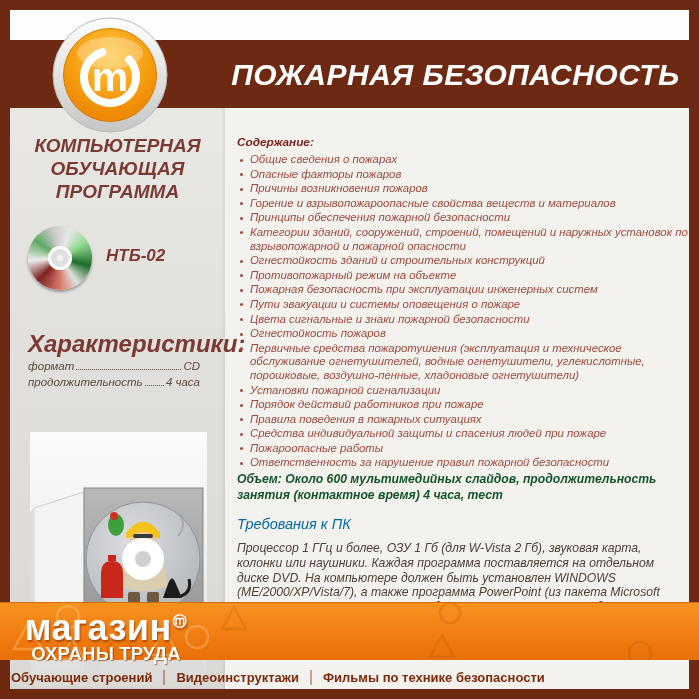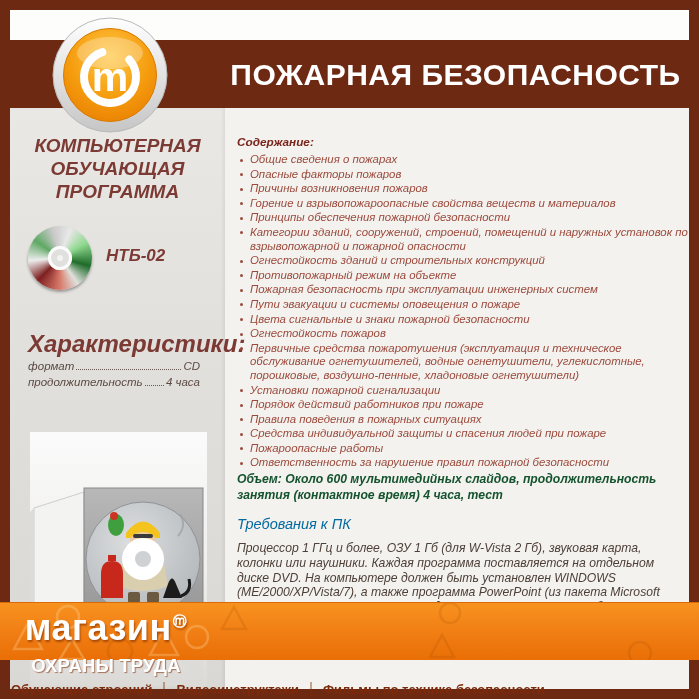--- a/index.html
+++ b/index.html
@@ -8,21 +8,21 @@
     background:#f3f2ef; font-family:"Liberation Sans", sans-serif;
   }
   
   .frame { position:absolute; inset:0; border:10px solid #6e2913; z-index:40; pointer-events:none; }
   
   .white-strip { position:absolute; left:10px; right:10px; top:10px; height:30px; background:#fdfdfc; z-index:1; }
   
   .title-band { position:absolute; left:0; right:0; top:40px; height:68px; background:#6e2913; z-index:2; display:flex; align-items:center; }
   .title-band h1 {
     margin:1px 0 0 228px; flex:1; text-align:center; padding-right:16px;
-    color:#ffffff; font-size:30px; font-weight:bold; letter-spacing:0.5px; white-space:nowrap;
+    color:#ffffff; font-size:30px; font-weight:bold; letter-spacing:0.5px; white-space:nowrap;font-style:italic;
   }
   
   .sidebar { position:absolute; left:10px; top:108px; width:215px; bottom:10px; z-index:1;
     background:linear-gradient(180deg,#eae8e5 0%, #e2e0dd 40%, #dad8d5 100%);
     box-shadow:inset -2px 0 3px rgba(0,0,0,0.06); }
   .program-type { margin-top:26px; text-align:center; color:#7b3a33; font-weight:bold; font-style:italic; font-size:19px; line-height:23px; }
   .disc-row { position:absolute; left:0; top:114px; width:215px; height:70px; }
   .cd-disc { position:absolute; left:18px; top:4px; width:64px; height:64px; border-radius:50%;
     background:conic-gradient(from 20deg, #e8e8e8, #8fd88f 40deg, #1f6b2a 85deg, #dfe0dc 125deg, #d87a6a 160deg, #7e2020 205deg, #ececec 245deg, #5ea863 285deg, #c9c9c9 325deg, #e8e8e8);
     box-shadow:0 2px 3px rgba(0,0,0,0.35); }
@@ -50,21 +50,21 @@
   
   .footer-band { position:absolute; left:0; right:0; top:602px; height:57px; z-index:44;
     background:linear-gradient(180deg,#f8921f 0%, #f07d13 55%, #e96f06 100%);
     border-top:1px solid #d96a0a; display:flex;flex-direction:column; }
   .wm { position:absolute; inset:0; pointer-events:none; }
   .brand { position:relative; width:212px; text-align:center; color:#ffffff; z-index:2; }
   .brand-name { font-size:36px; font-weight:bold; line-height:33px; margin-top:2px; letter-spacing:0.5px;
     text-shadow:1px 2px 2px rgba(125,45,0,0.6); }
   .brand-mark { font-size:14px; font-weight:bold; vertical-align:14px; margin-left:1px; }
   .brand-sub { font-size:18.5px; font-weight:bold; line-height:19px; letter-spacing:0.2px;
-    text-shadow:1px 1px 1px rgba(125,45,0,0.6);margin-top:12px; }
+    text-shadow:1px 1px 1px rgba(125,45,0,0.6); }
   .links { position:relative; flex:1; display:flex; flex-direction:column; justify-content:center; z-index:2; }
   .links-row { display:flex; align-items:center; height:28px; }
   .links-row.second { border-top:1.5px solid rgba(125,45,5,0.28); }
   .flink { padding:0 11px; font-weight:bold; font-size:13px; color:#7c2a0c; white-space:nowrap; }
   .flink + .flink { border-left:2px solid rgba(125,45,5,0.4); }
 </style>
 </head>
 <body>
 
 <div class="page">

